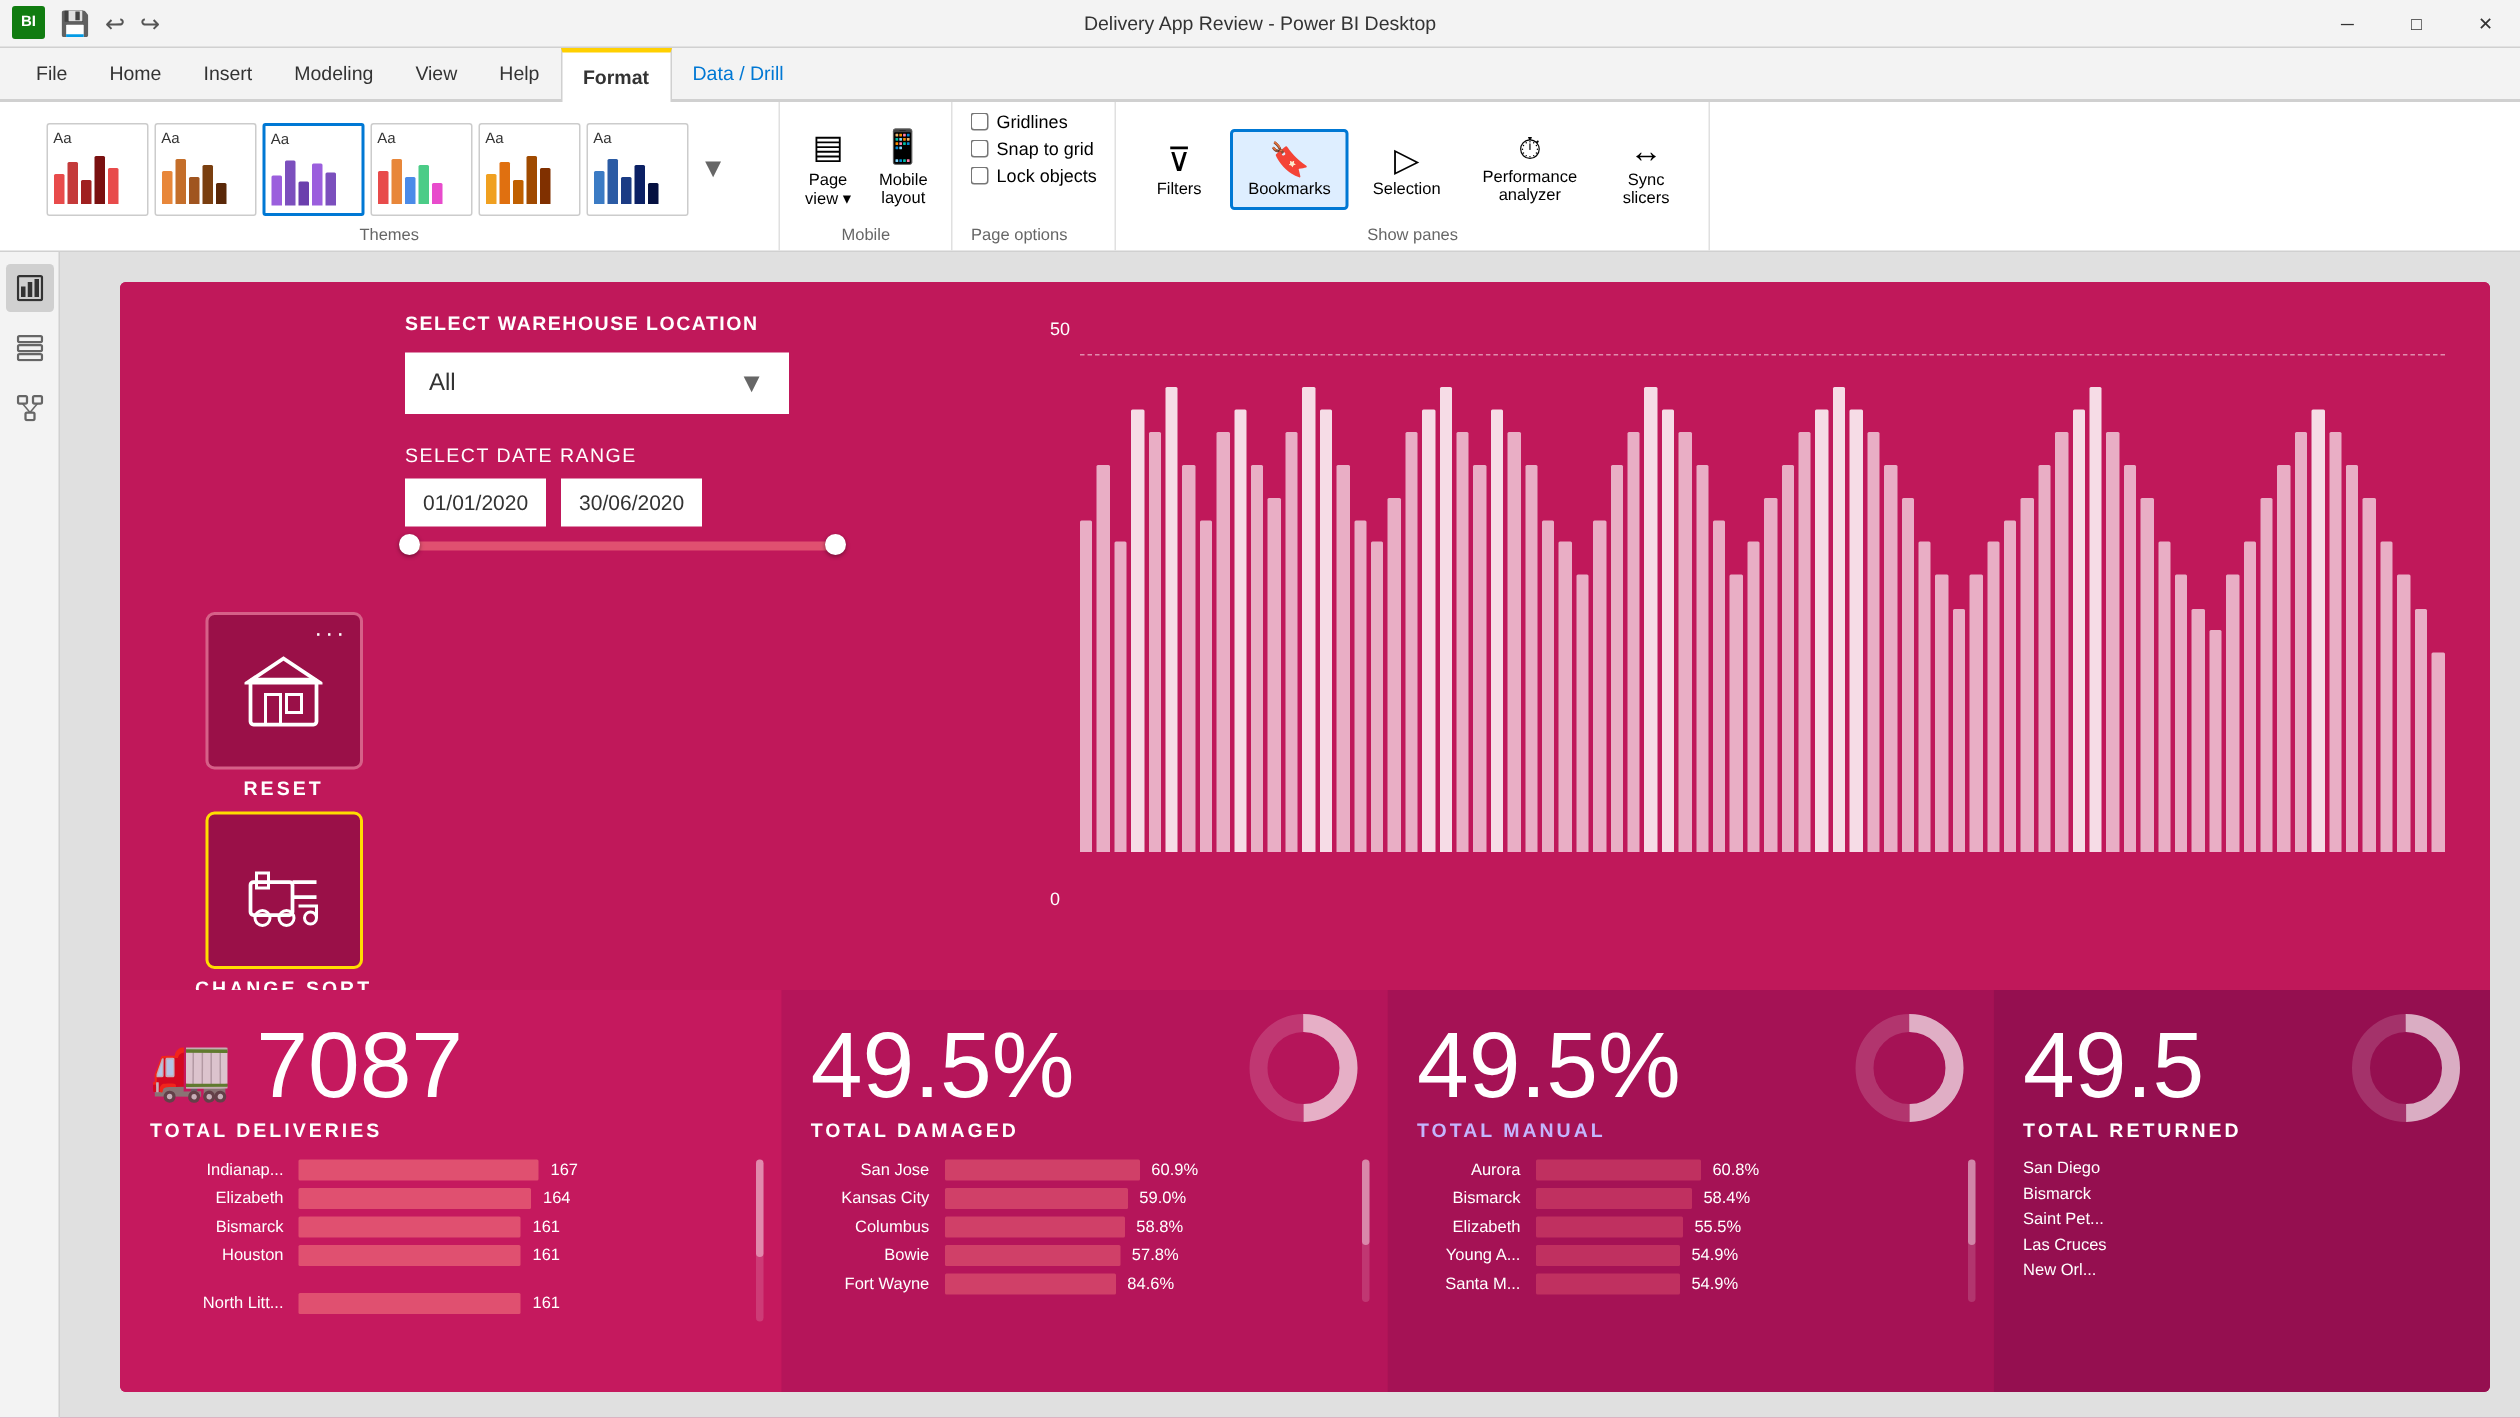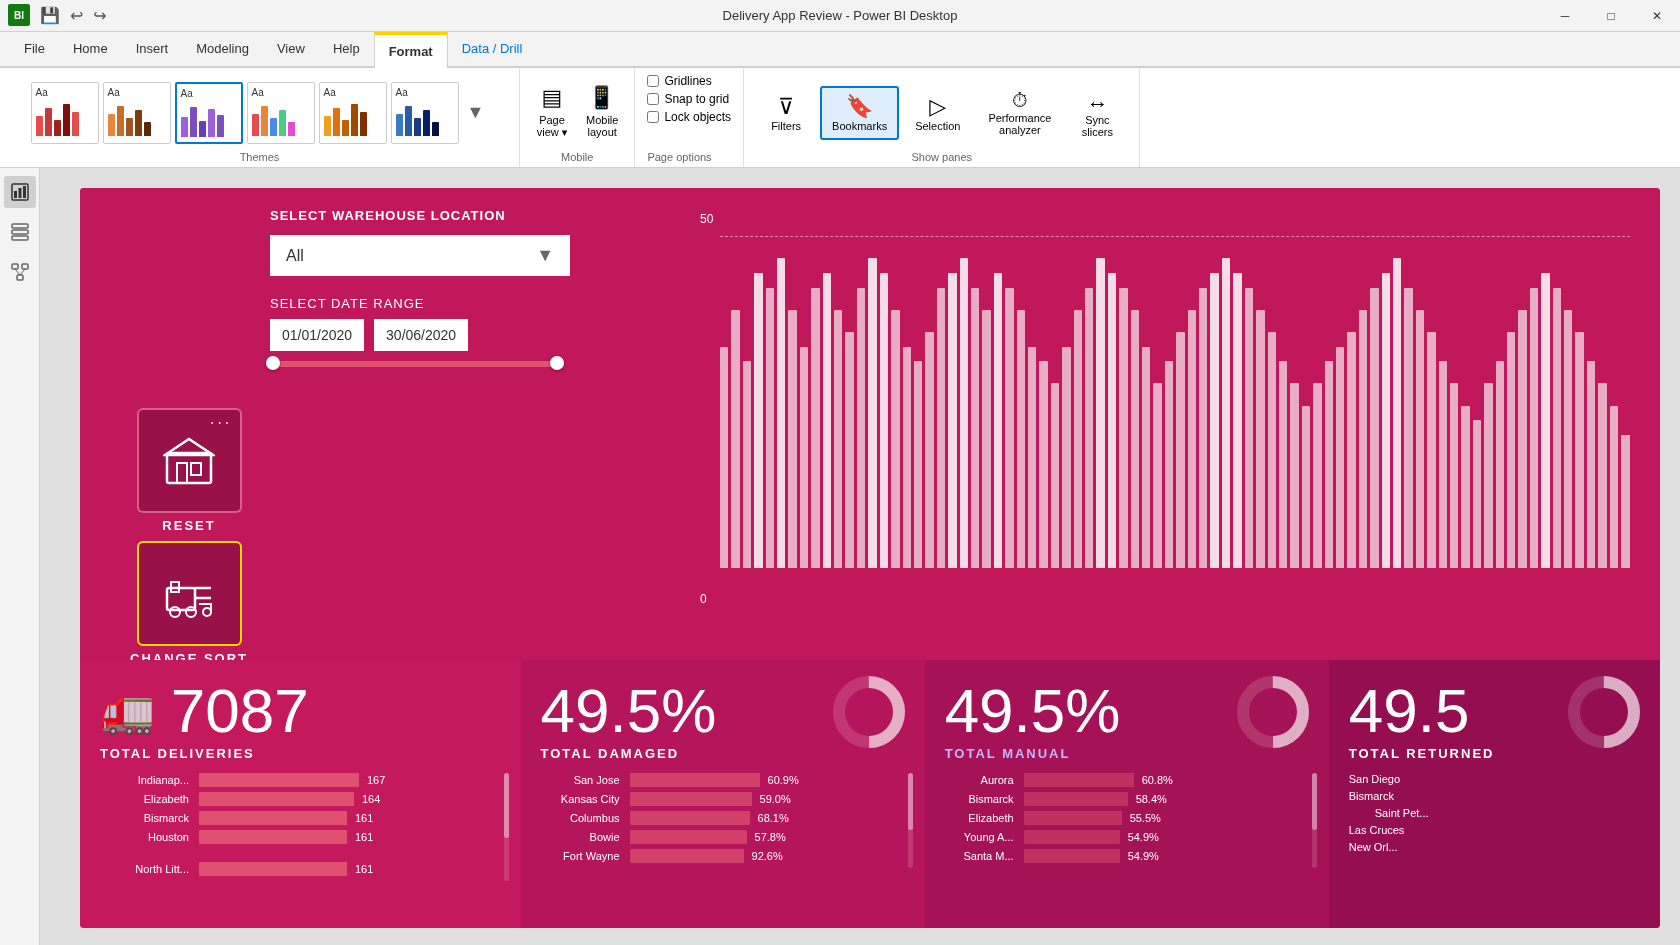--- a/index.html
+++ b/index.html
@@ -419,21 +419,21 @@
               <path d="M36 36 L48 36 L48 44" stroke="white" stroke-width="2" fill="none"></path>
               <circle cx="44" cy="44" r="4" stroke="white" stroke-width="2" fill="none"></circle>
             </svg>
           </div>
           <div style="color:white; font-size:13px; font-weight:bold; letter-spacing:2px; margin-top:5px;">CHANGE SORT</div>
         </div>
       </div>
 
       <div style="margin-left:170px;">
         <div style="color:white; font-size:13px; font-weight:bold; letter-spacing:1px; margin-bottom:12px;">SELECT WAREHOUSE LOCATION</div>
-        <div style="background:white; padding:10px 16px; width:300px; font-size:16px; display:flex; align-items:center; justify-content:space-between; cursor:pointer; margin-bottom:20px;">
+        <div style="background:white; padding:10px 16px; width:256px; font-size:16px; display:flex; align-items:center; justify-content:space-between; cursor:pointer; margin-bottom:20px;">
           <span style="color:#333;">All</span>
           <span style="color:#666; font-size:18px;">▼</span>
         </div>
 
         <div>
           <div style="color:white; font-size:13px; font-weight:normal; letter-spacing:1px; margin-bottom:8px;">SELECT DATE RANGE</div>
           <div style="display:flex; gap:10px; margin-bottom:10px;">
             <div style="background:white; padding:8px 12px; font-size:14px; color:#333; cursor:pointer;">01/01/2020</div>
             <div style="background:white; padding:8px 12px; font-size:14px; color:#333; cursor:pointer;">30/06/2020</div>
           </div>
@@ -594,31 +594,31 @@
             <span style="color:white; font-size:11px; margin-left:4px;">60.9%</span>
           </div>
           <div style="display:flex; align-items:center; margin-bottom:5px; gap:4px;">
             <span style="color:white; font-size:11px; width:85px; text-align:right; padding-right:6px;">Kansas City</span>
             <div style="height:14px; width:122px; background:#d04068; border-radius:1px;"></div>
             <span style="color:white; font-size:11px; margin-left:4px;">59.0%</span>
           </div>
           <div style="display:flex; align-items:center; margin-bottom:5px; gap:4px;">
             <span style="color:white; font-size:11px; width:85px; text-align:right; padding-right:6px;">Columbus</span>
             <div style="height:14px; width:120px; background:#d04068; border-radius:1px;"></div>
-            <span style="color:white; font-size:11px; margin-left:4px;">68.1%</span>
+            <span style="color:white; font-size:11px; margin-left:4px;">58.8%</span>
           </div>
           <div style="display:flex; align-items:center; margin-bottom:5px; gap:4px;">
             <span style="color:white; font-size:11px; width:85px; text-align:right; padding-right:6px;">Bowie</span>
             <div style="height:14px; width:117px; background:#d04068; border-radius:1px;"></div>
             <span style="color:white; font-size:11px; margin-left:4px;">57.8%</span>
           </div>
           <div style="display:flex; align-items:center; margin-bottom:5px; gap:4px;">
             <span style="color:white; font-size:11px; width:85px; text-align:right; padding-right:6px;">Fort Wayne</span>
             <div style="height:14px; width:114px; background:#d04068; border-radius:1px;"></div>
-            <span style="color:white; font-size:11px; margin-left:4px;">92.6%</span>
+            <span style="color:white; font-size:11px; margin-left:4px;">84.6%</span>
           </div>
           <div style="position:absolute; right:-8px; top:0; bottom:0; width:5px; background:rgba(255,255,255,0.15); border-radius:3px;">
             <div style="width:100%; height:60%; background:rgba(255,255,255,0.4); border-radius:3px;"></div>
           </div>
         </div>
       </div>
 
       <div style="flex:1; background:#a51255; padding:20px; display:flex; flex-direction:column; position:relative;">
         <div style="color:white; font-size:62px; font-weight:300; line-height:1;">49.5%</div>
         <div style="color:#c4b5fd; font-size:13px; font-weight:bold; letter-spacing:2px; margin-top:4px;">TOTAL MANUAL</div>
@@ -667,21 +667,21 @@
           <circle cx="40" cy="40" r="30" stroke="rgba(255,255,255,0.15)" stroke-width="12" fill="none"></circle>
           <circle cx="40" cy="40" r="30" stroke="rgba(255,255,255,0.6)" stroke-width="12" fill="none" stroke-dasharray="94 94" stroke-dashoffset="0" transform="rotate(-90 40 40)"></circle>
         </svg>
         <div style="margin-top:12px; width:100%;">
           <div style="display:flex; align-items:center; margin-bottom:5px; gap:4px;">
             <span style="color:white; font-size:11px; padding-right:6px;">San Diego</span>
           </div>
           <div style="display:flex; align-items:center; margin-bottom:5px; gap:4px;">
             <span style="color:white; font-size:11px; padding-right:6px;">Bismarck</span>
           </div>
-          <div style="display:flex; align-items:center; margin-bottom:5px; gap:4px;margin-left:26px;">
+          <div style="display:flex; align-items:center; margin-bottom:5px; gap:4px;">
             <span style="color:white; font-size:11px; padding-right:6px;">Saint Pet...</span>
           </div>
           <div style="display:flex; align-items:center; margin-bottom:5px; gap:4px;">
             <span style="color:white; font-size:11px; padding-right:6px;">Las Cruces</span>
           </div>
           <div style="display:flex; align-items:center; margin-bottom:5px; gap:4px;">
             <span style="color:white; font-size:11px; padding-right:6px;">New Orl...</span>
           </div>
         </div>
       </div>

